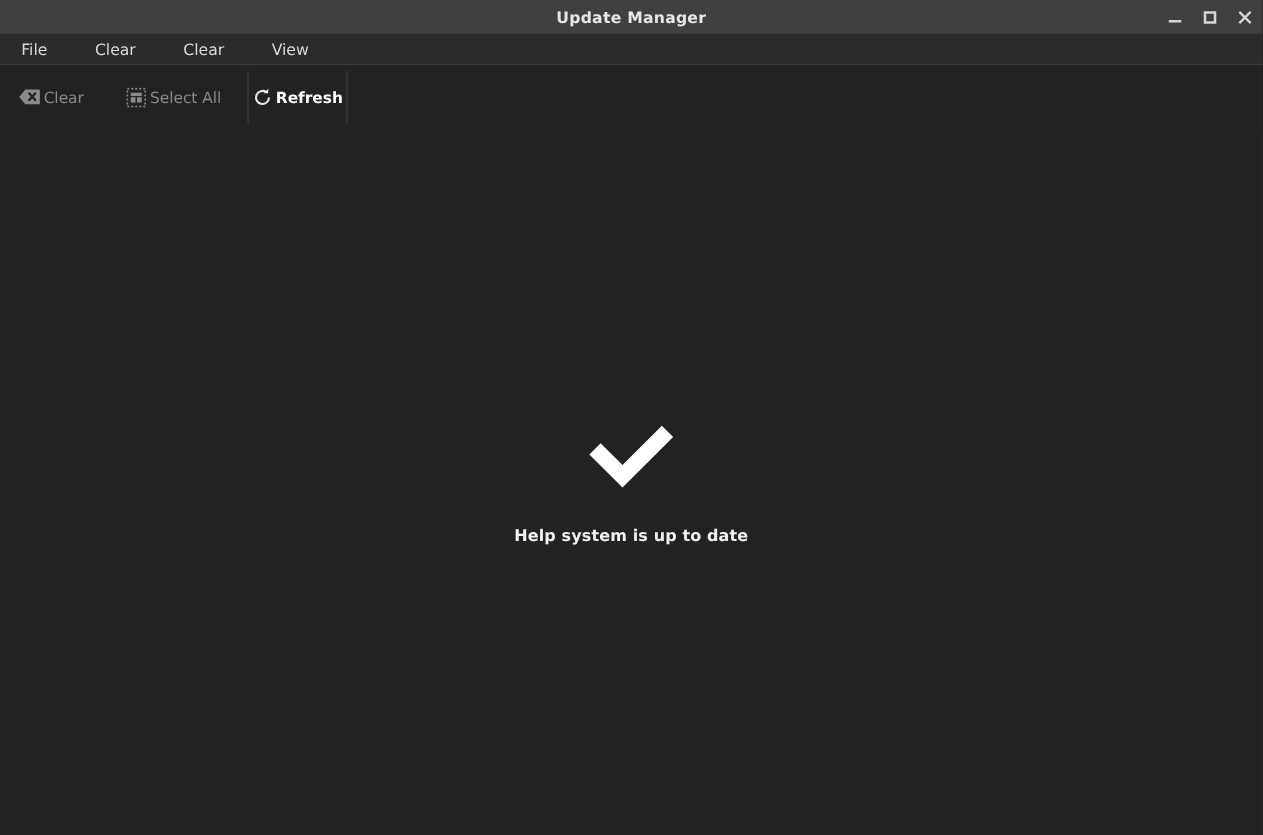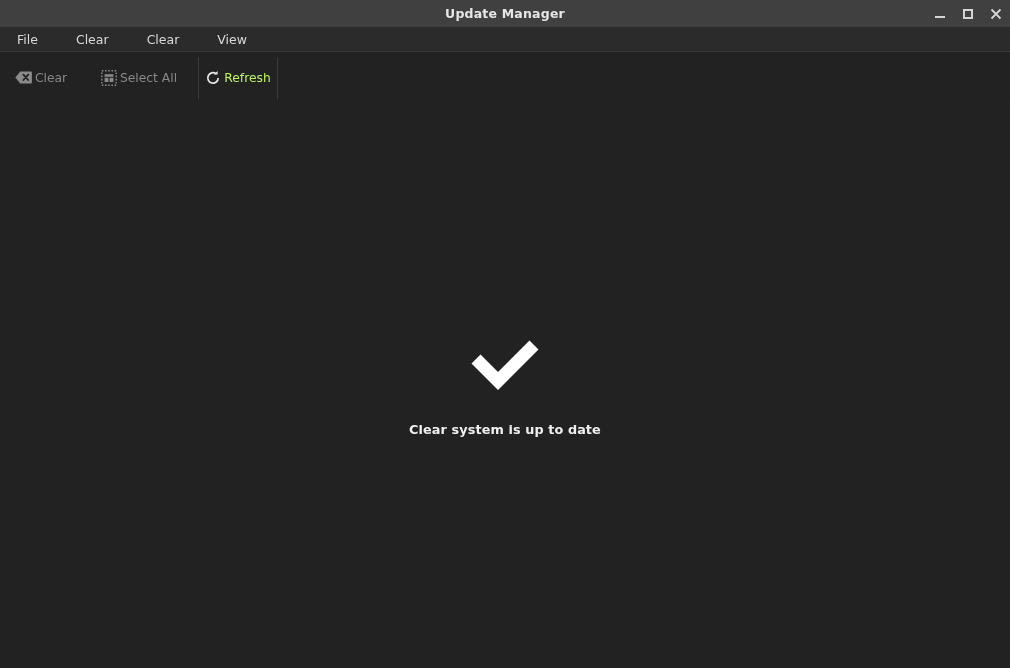--- a/index.html
+++ b/index.html
@@ -120,21 +120,21 @@
     display: flex;
     align-items: center;
     justify-content: center;
   }
   .tool-label {
     font-size: 12.3px;
     line-height: 14px;
     white-space: nowrap;
   }
   .tool-btn.disabled .tool-label { color: #888888; }
-  .tool-btn.enabled  .tool-label { color: #bef264; font-weight: normal; }
+  .tool-btn.enabled  .tool-label { color: #ffffff; font-weight: bold; }
   .tool-btn.disabled svg   { fill: #8a8a8a; stroke: #8a8a8a; }
   .tool-btn.enabled  svg   { fill: #e8e8e8; stroke: #e8e8e8; }
 
   .tool-sep {
     width: 1px;
     background: #3b3b3b;
     margin: 5px 0 4px 0;
     align-self: stretch;
   }
 
@@ -250,18 +250,18 @@
 
   </div>
 
   <div class="content">
     <div class="status-block">
       <span class="check-wrap">
         <svg width="76" height="58" viewBox="0 0 76 58">
           <path d="M4.5 30.5 L13.5 21.5 L31.0 39.0 L62.5 7.5 L71.5 16.5 L31.0 57.0 Z" fill="#ffffff" stroke="none"></path>
         </svg>
       </span>
-      <div class="status-text">Clear system is up to date</div>
+      <div class="status-text">Help system is up to date</div>
     </div>
     <div class="right-edge"></div>
   </div>
 
 </div>
 
 </body></html>

